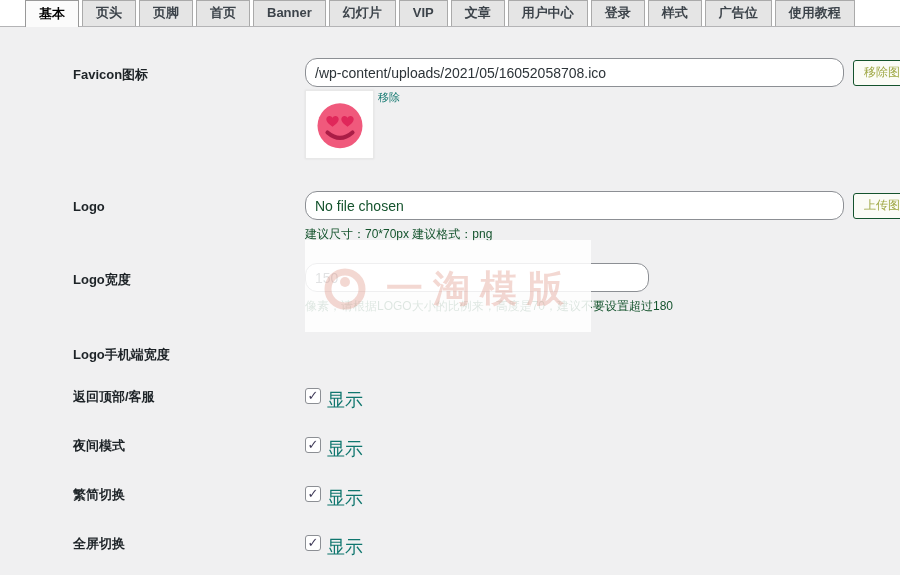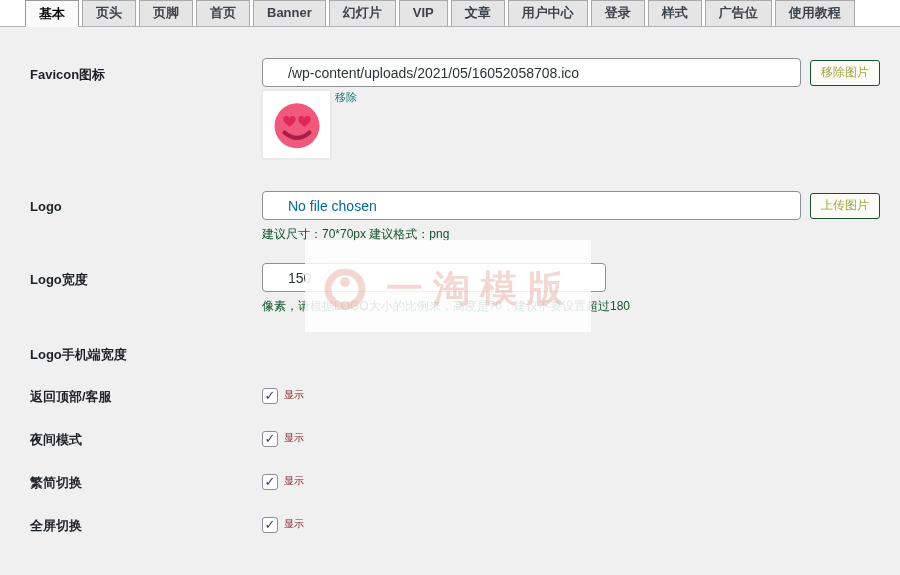--- a/index.html
+++ b/index.html
@@ -11,51 +11,51 @@
   .corner-frag { position:absolute; left:0; top:0; width:10px; height:13px; background:#1d2327; }
 
   
   .tabbar { position:relative; height:27px; background:#ffffff; border-bottom:1px solid #b4b4b6; padding-left:25px; display:flex; align-items:flex-end; }
   .tab { display:inline-block; height:26px; line-height:24px; padding:0 13px; margin-right:3px;
          background:#e5e5e5; border:1px solid #aaaaaa; border-bottom:none;
          font-size:13px; font-weight:bold; color:#3c434a; cursor:pointer; text-decoration:none; white-space:nowrap; }
   .tab.active { background:#fbfbfb; border-color:#999999; color:#000; height:27px; line-height:25px; margin-bottom:-1px; }
 
   
-  .content { padding:31px 0 0 30px; }
+  .content { padding:31px 0 0 30px;margin-left:43px; }
   .row { display:flex; align-items:flex-start; }
   .row-label { width:232px; flex:0 0 232px; font-size:13px; font-weight:bold; color:#1d2327; padding-top:8px; }
   .row-field { flex:1; }
 
   .input-line { display:flex; align-items:center; }
-  .text-input { height:29px; background:#fff; border:1px solid #8c8f94; border-radius:4px; padding:0 25px;
+  .text-input { height:29px; background:#fff; border:1px solid #8c8f94; border-radius:12px; padding:0 9px;
                 font-size:14px; color:#2c3338; font-family:"Liberation Sans","DejaVu Sans",sans-serif; box-shadow:0 0 0 transparent; }
   .text-input.wide { width:539px; }
   .text-input.num { width:344px; }
-  .text-input.file { color:#0369a1; }
+  .text-input.file { color:#14532d; }
 
   .btn { margin-left:9px; height:26px; padding:0 10px; font-size:12px; background:#fbfcf6;
          border:1px solid #14532d; border-radius:3px; color:#9fa845; cursor:pointer; white-space:nowrap;
          font-family:Liberation Mono, monospace; }
 
   .hint { font-size:12px; color:#14532d; margin-top:6px; }
 
   .preview-line { display:flex; align-items:flex-start; margin-top:3px; }
   .preview-card { width:69px; height:69px; background:#fff; border:1px solid #e8e8e8; box-shadow:0 0 2px rgba(0,0,0,.08);
                   display:flex; align-items:center; justify-content:center; }
   .link { font-size:11px; color:#0f766e; text-decoration:none; margin-left:4px; cursor:pointer; }
 
   .gap-favicon { height:32px; } .gap-logo { height:20px; } .gap-width { height:23px; } .gap-mobile { height:24px; }
 
   .toggle-row { display:flex; margin-bottom:25px; }
   .toggle-row .row-label { padding-top:0; }
   .checkbox { width:16px; height:16px; background:#fff; border:1px solid #8c8f94; border-radius:3px;
               display:inline-flex; align-items:center; justify-content:center; cursor:pointer; }
   .checkbox .check { color:#3f3a58; font-size:13px; font-weight:bold; line-height:1; margin-top:-1px; }
-  .cb-label { font-size:10px; color:#7f1d1d; margin-left:6px; }
+  .cb-label { font-size:18px; color:#0f766e; margin-left:6px; }
 
   
   .overlay { position:absolute; left:305px; top:240px; width:286px; height:92px;
              background:rgba(255,255,255,0.86); display:flex; align-items:center; justify-content:center;
              pointer-events:none; }
   .overlay .wm-inner { display:flex; align-items:center; opacity:0.30; margin-top:6px; }
   .overlay .wm-text { font-size:37px; font-weight:bold; color:#d97f6e; letter-spacing:10px; margin-left:18px; white-space:nowrap; }
 </style>
 </head>
 <body>

